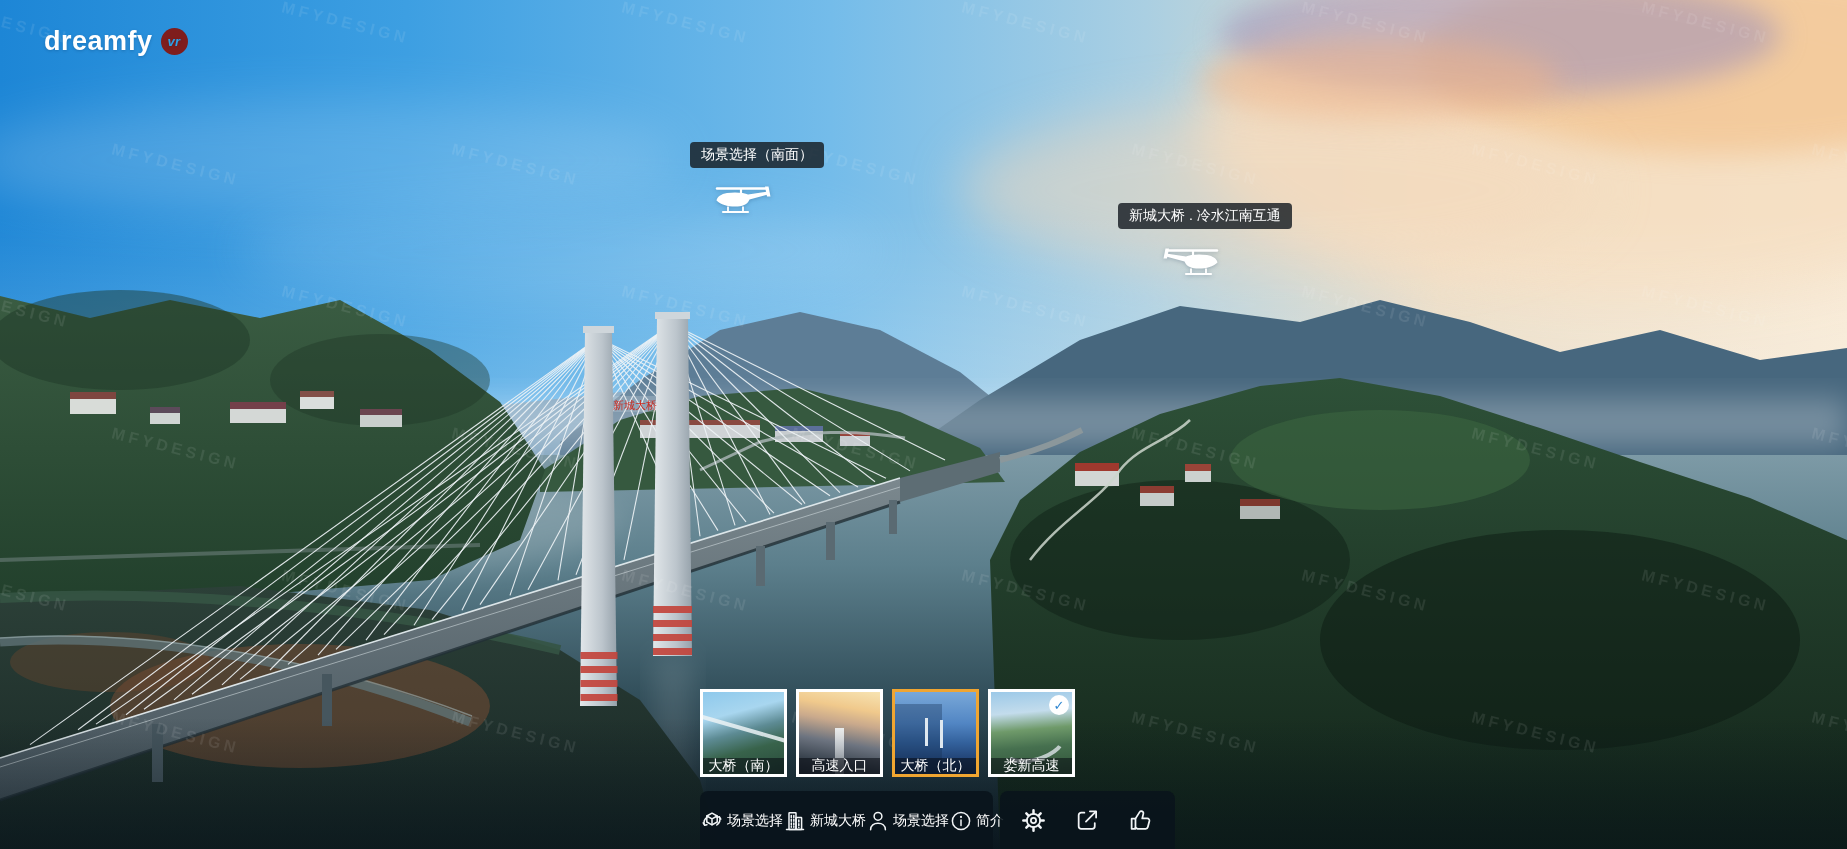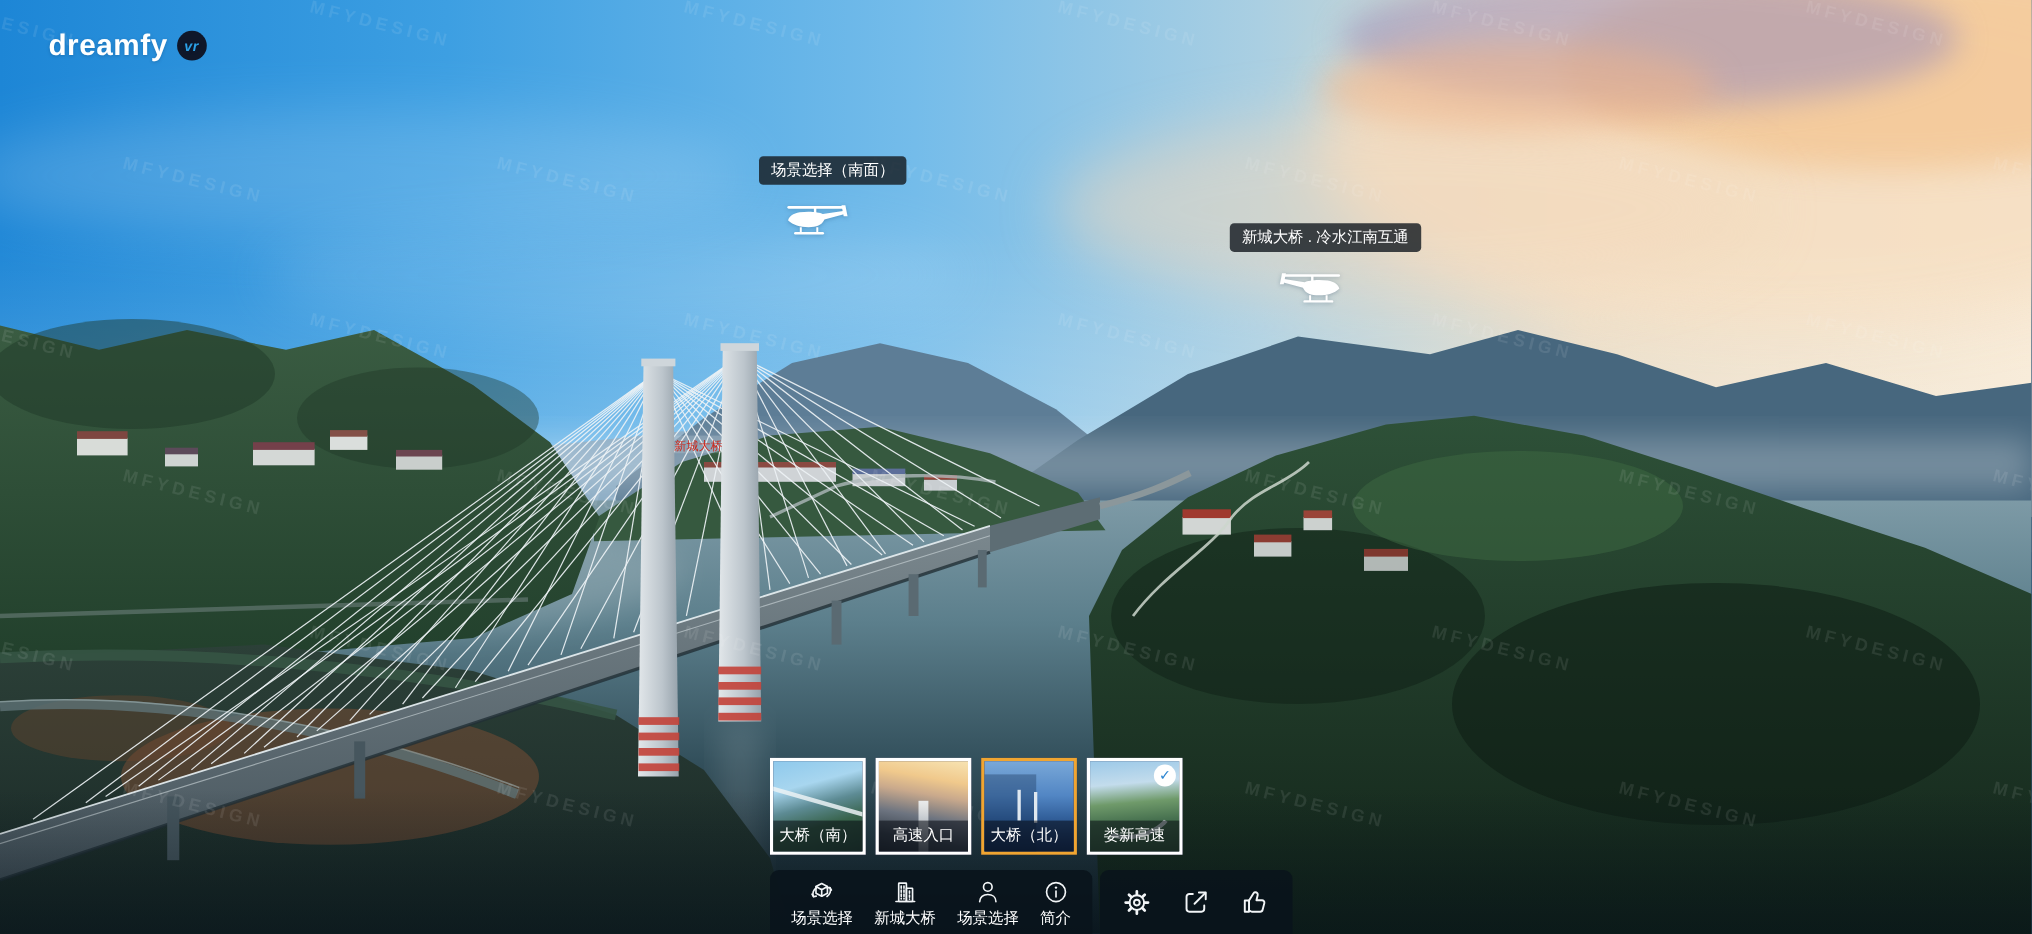--- a/index.html
+++ b/index.html
@@ -14,21 +14,21 @@
   #stage{position:relative;width:1847px;height:849px;overflow:hidden;background:#3d7fb5}
   #bg{position:absolute;left:0;top:0;width:1847px;height:849px;display:block}
   
   #watermarks{position:absolute;inset:0;pointer-events:none;overflow:hidden}
   .wm{position:absolute;color:rgba(255,255,255,.09);font-size:16px;font-weight:700;
       letter-spacing:4px;transform:rotate(14deg);white-space:nowrap;user-select:none}
   
   .logo{position:absolute;left:44px;top:26px;display:flex;align-items:center;gap:8px;
         color:#fff;text-shadow:0 1px 3px rgba(0,40,80,.25)}
   .logo-text{font-size:27px;font-weight:700;letter-spacing:.5px}
-  .vr-badge{width:27px;height:27px;border-radius:50%;background:#0f172a;color:#2ba1e8;
+  .vr-badge{width:27px;height:27px;border-radius:50%;background:#7f1d1d;color:#2ba1e8;
             font-size:13px;font-weight:800;display:flex;align-items:center;justify-content:center;
             font-style:italic;letter-spacing:.5px}
   
   .hotspot-label{position:absolute;background:var(--hotspot-bg);color:#fff;font-size:14px;
         padding:4px 11px;border-radius:4px;white-space:nowrap;cursor:pointer}
   .heli{position:absolute;cursor:pointer;filter:drop-shadow(0 1px 2px rgba(0,40,80,.25))}
   
   #thumbs{position:absolute;left:700px;top:689px;display:flex;gap:9px}
   .thumb{position:relative;width:87px;height:88px;border:3px solid var(--thumb-border);
          cursor:pointer;background:#224;flex:none}
@@ -38,30 +38,30 @@
   .t1{background:linear-gradient(165deg,#8ec9ec 0%,#a8d6ef 28%,#5d8b94 48%,#38634b 68%,#27493a 100%)}
   .t1::after{left:-10px;top:36px;width:110px;height:4px;background:rgba(235,242,244,.85);transform:rotate(16deg)}
   .t2{background:linear-gradient(180deg,#79a8d8 0%,#5286c4 38%,#33619c 62%,#1f3f70 85%,#16305a 100%)}
   .t2::after{left:30px;top:26px;width:3px;height:28px;background:#dfe8f0;box-shadow:15px 2px 0 #dfe8f0,-26px 26px 0 40px rgba(20,45,80,.35)}
   .t3{background:linear-gradient(190deg,#f7e3b2 0%,#f0c98c 22%,#c9a98c 38%,#6d7480 60%,#39434e 82%,#252d36 100%)}
   .t3::after{left:36px;top:36px;width:9px;height:50px;background:linear-gradient(180deg,rgba(240,244,246,.9),rgba(240,244,246,.2))}
   .t4{background:linear-gradient(175deg,#9cc9e8 0%,#c3dcec 26%,#6f9a6a 46%,#46704f 66%,#2f5138 100%)}
   .t4::after{left:6px;top:28px;width:62px;height:34px;border:4px solid transparent;
              border-bottom-color:rgba(210,220,222,.85);border-radius:50%;transform:rotate(-14deg)}
   .t5{background:radial-gradient(circle at 50% 52%,#27505c 0%,#2e5c66 26%,#6f9fae 42%,#c3dbe6 60%,#e8f1f5 74%,#cfe2ec 100%)}
-  .tlabel{position:absolute;left:0;right:0;bottom:0;height:28px;background:rgba(5,10,16,.55);
+  .tlabel{position:absolute;left:0;right:0;bottom:0;height:16px;background:rgba(5,10,16,.55);
           color:#fff;font-size:14px;display:flex;align-items:center;justify-content:center;white-space:nowrap}
   .check-badge{position:absolute;top:3px;right:3px;width:20px;height:20px;border-radius:50%;
                background:#fff;color:var(--check);font-size:13px;font-weight:700;
                display:flex;align-items:center;justify-content:center}
   
   .panel{position:absolute;top:791px;height:58px;background:var(--panel-bg);border-radius:8px 8px 0 0}
   #panel-left{left:700px;width:293px;display:flex;align-items:center;justify-content:space-evenly;padding-top:2px}
   #panel-right{left:1000px;width:175px;display:flex;align-items:center;justify-content:space-evenly}
-  .tb-item{display:flex;flex-direction:column;align-items:center;gap:3px;color:#fff;cursor:pointer}
+  .tb-item{display:flex;align-items:center;gap:3px;color:#fff;cursor:pointer}
   .tb-item svg{stroke:#f2f5f7;fill:none;stroke-width:1.5;stroke-linecap:round;stroke-linejoin:round}
   .tb-label{font-size:14px;white-space:nowrap}
   .action-btn{width:42px;height:44px;display:flex;align-items:center;justify-content:center;cursor:pointer}
   .action-btn svg{stroke:#f2f5f7;fill:none;stroke-width:1.7;stroke-linecap:round;stroke-linejoin:round}
   svg text{font-family:"Liberation Sans","DejaVu Sans",sans-serif}
   #cables line{stroke:#eef3f6;stroke-width:1.1;opacity:.92}
 </style>
 </head>
 <body>
 

